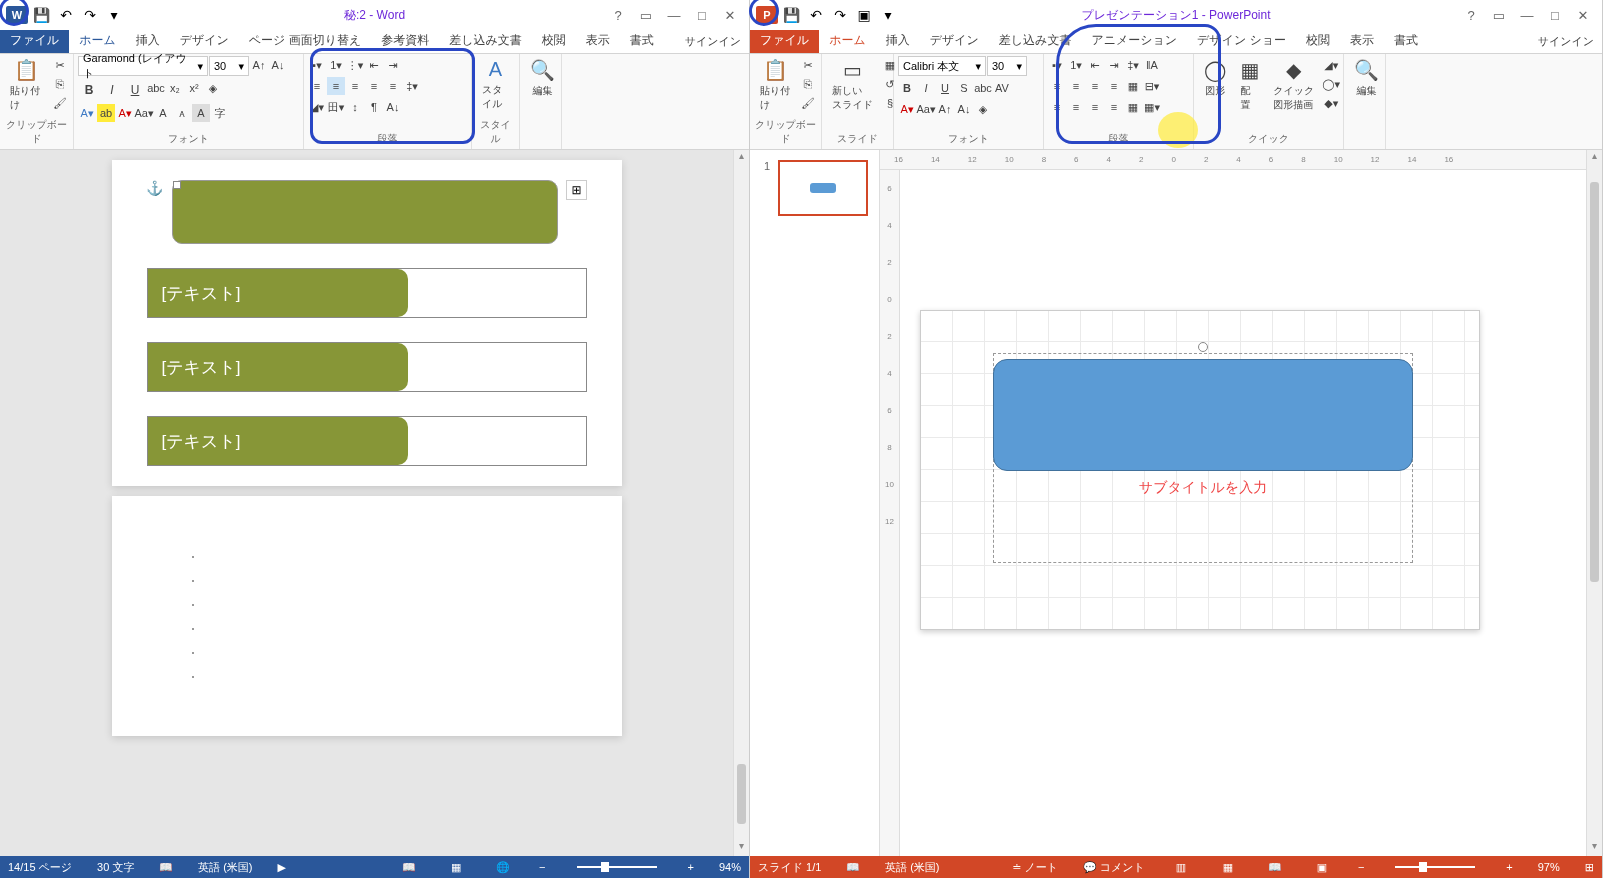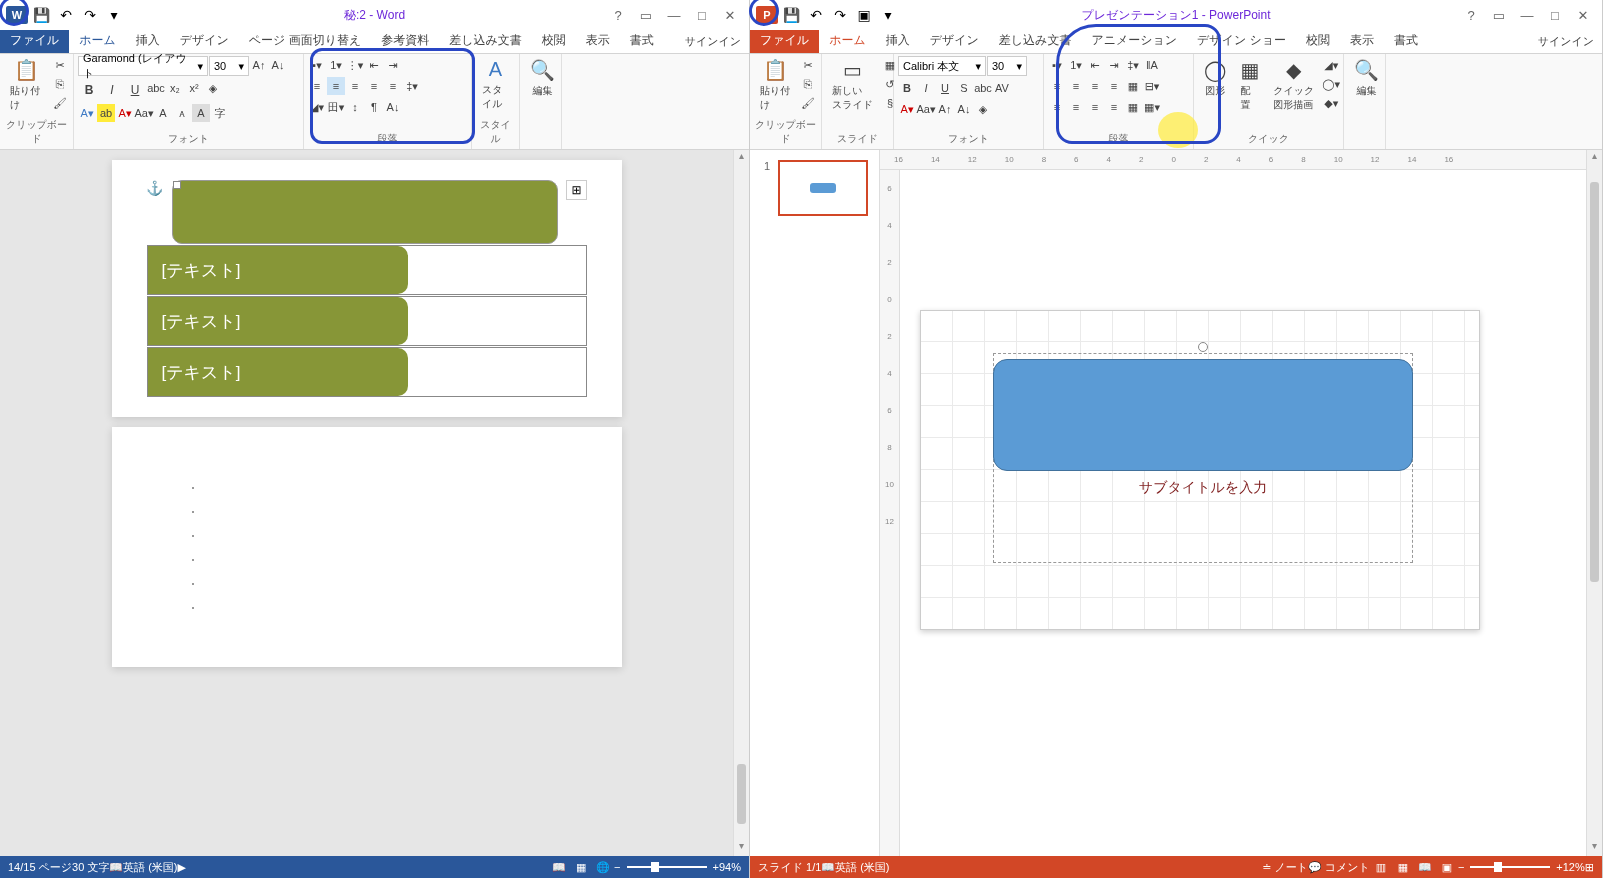--- a/index.html
+++ b/index.html
@@ -49,42 +49,42 @@
 .hilite { position: absolute; width: 40px; height: 36px; background: #ffeb3b; border-radius: 50%; opacity: 0.7; z-index: 50; }
 
 
 .docarea { flex: 1; display: flex; background: #e6e6e6; overflow: hidden; position: relative; }
 .word .page { background: #fff; margin: 10px auto; width: 510px; padding: 20px 35px; box-shadow: 0 2px 8px rgba(0,0,0,.15); }
 .word .pages { flex: 1; overflow: auto; padding-bottom: 20px; }
 .page2 { background: #fff; margin: 10px auto; width: 510px; height: 240px; box-shadow: 0 2px 8px rgba(0,0,0,.15); padding: 50px 35px; }
 .anchor { color: #2a579a; font-size: 14px; margin-bottom: 6px; }
 .shape-header { background: #879637; border-radius: 10px; height: 64px; position: relative; border: 1px solid #999; }
 .shape-header.sel::before, .shape-header.sel::after { content: ''; position: absolute; width: 6px; height: 6px; background: #fff; border: 1px solid #888; }
-.shape-row { display: flex; margin-top: 1px; border: 1px solid #888; height: 50px; }
+.shape-row { display: flex; margin-top: 24px; border: 1px solid #888; height: 50px; }
 .shape-row .tag { background: #879637; color: #fff; border-radius: 0 10px 10px 0; width: 260px; display: flex; align-items: center; padding: 0 14px; font-size: 17px; }
 .shape-row .rest { flex: 1; background: #fff; }
 
 .ppt .docarea { background: #fff; }
 .thumbpane { width: 130px; border-right: 1px solid #ddd; padding: 10px; }
 .thumb { border: 2px solid #d24726; width: 90px; height: 56px; background: #fff; display: flex; align-items: center; justify-content: center; }
 .thumb .mini { width: 26px; height: 10px; background: #5b9bd5; border-radius: 3px; }
 .thumbnum { font-size: 11px; color: #666; padding: 0 4px; }
 .thumbrow { display: flex; gap: 4px; }
 .editpane { flex: 1; position: relative; background: #fff; }
 .hruler { height: 20px; background: #f6f6f6; border-bottom: 1px solid #ddd; display: flex; align-items: center; font-size: 8px; color: #888; padding: 0 14px; gap: 28px; }
 .vruler { position: absolute; left: 0; top: 20px; width: 20px; bottom: 0; background: #f6f6f6; border-right: 1px solid #ddd; display: flex; flex-direction: column; align-items: center; font-size: 8px; color: #888; gap: 28px; padding: 14px 0; }
 .slide { position: absolute; left: 40px; top: 160px; width: 560px; height: 320px; background: #fff; border: 1px solid #ccc; box-shadow: 0 2px 6px rgba(0,0,0,.2); }
 .slide .grid { position: absolute; inset: 0; background-image: repeating-linear-gradient(0deg, transparent, transparent 31px, #ccc 31px, #ccc 32px), repeating-linear-gradient(90deg, transparent, transparent 31px, #ccc 31px, #ccc 32px); opacity: 0.4; }
 .slide .dashed { position: absolute; border: 1px dashed #999; }
 .slide .blueshape { position: absolute; background: #5b9bd5; border: 1px solid #41719c; border-radius: 14px; }
-.slide .subtitle { position: absolute; font-size: 14px; color: #7f1d1d; text-align: center; }
+.slide .subtitle { position: absolute; font-size: 14px; color: #ef4444; text-align: center; }
 .rot-handle { position: absolute; width: 10px; height: 10px; background: #fff; border: 1px solid #888; border-radius: 50%; top: -18px; left: 50%; transform: translateX(-50%); }
 
 
-.status { height: 22px; display: flex; align-items: center; font-size: 11px; color: #fff; padding: 0 8px; gap: 0; }
+.status { height: 22px; display: flex; align-items: center; font-size: 11px; color: #fff; padding: 0 8px; gap: 25px; }
 .word .status { background: #2a579a; }
 .ppt .status { background: #d24726; }
 .status .spacer { flex: 1; }
 .status .viewbtn { width: 22px; height: 18px; display: flex; align-items: center; justify-content: center; }
 .slider { width: 80px; height: 2px; background: #fff; position: relative; margin: 0 6px; }
 .slider .knob { position: absolute; width: 8px; height: 10px; background: #fff; top: -4px; left: 30%; }
 
 .scrollbar-v { width: 16px; background: #f0f0f0; border-left: 1px solid #ddd; display: flex; flex-direction: column; }
 .scrollbar-v .thumb-sb { flex: 0 0 60px; background: #c8c8c8; margin: 16px 3px; border-radius: 3px; }
 .scrollbar-v .arr { height: 16px; text-align: center; font-size: 10px; color: #888; }
@@ -538,16 +538,16 @@
     <span>💬 <span>コメント</span></span>
     <span class="viewbtn">▥</span>
     <span class="viewbtn">▦</span>
     <span class="viewbtn">📖</span>
     <span class="viewbtn">▣</span>
     <span>−</span>
     <div class="slider">
         <div class="knob"></div>
       </div>
     <span>+</span>
-    <span>12%</span>
+    <span>97%</span>
     <span>⊞</span>
   </div>
 </div>
 
 </body></html>

